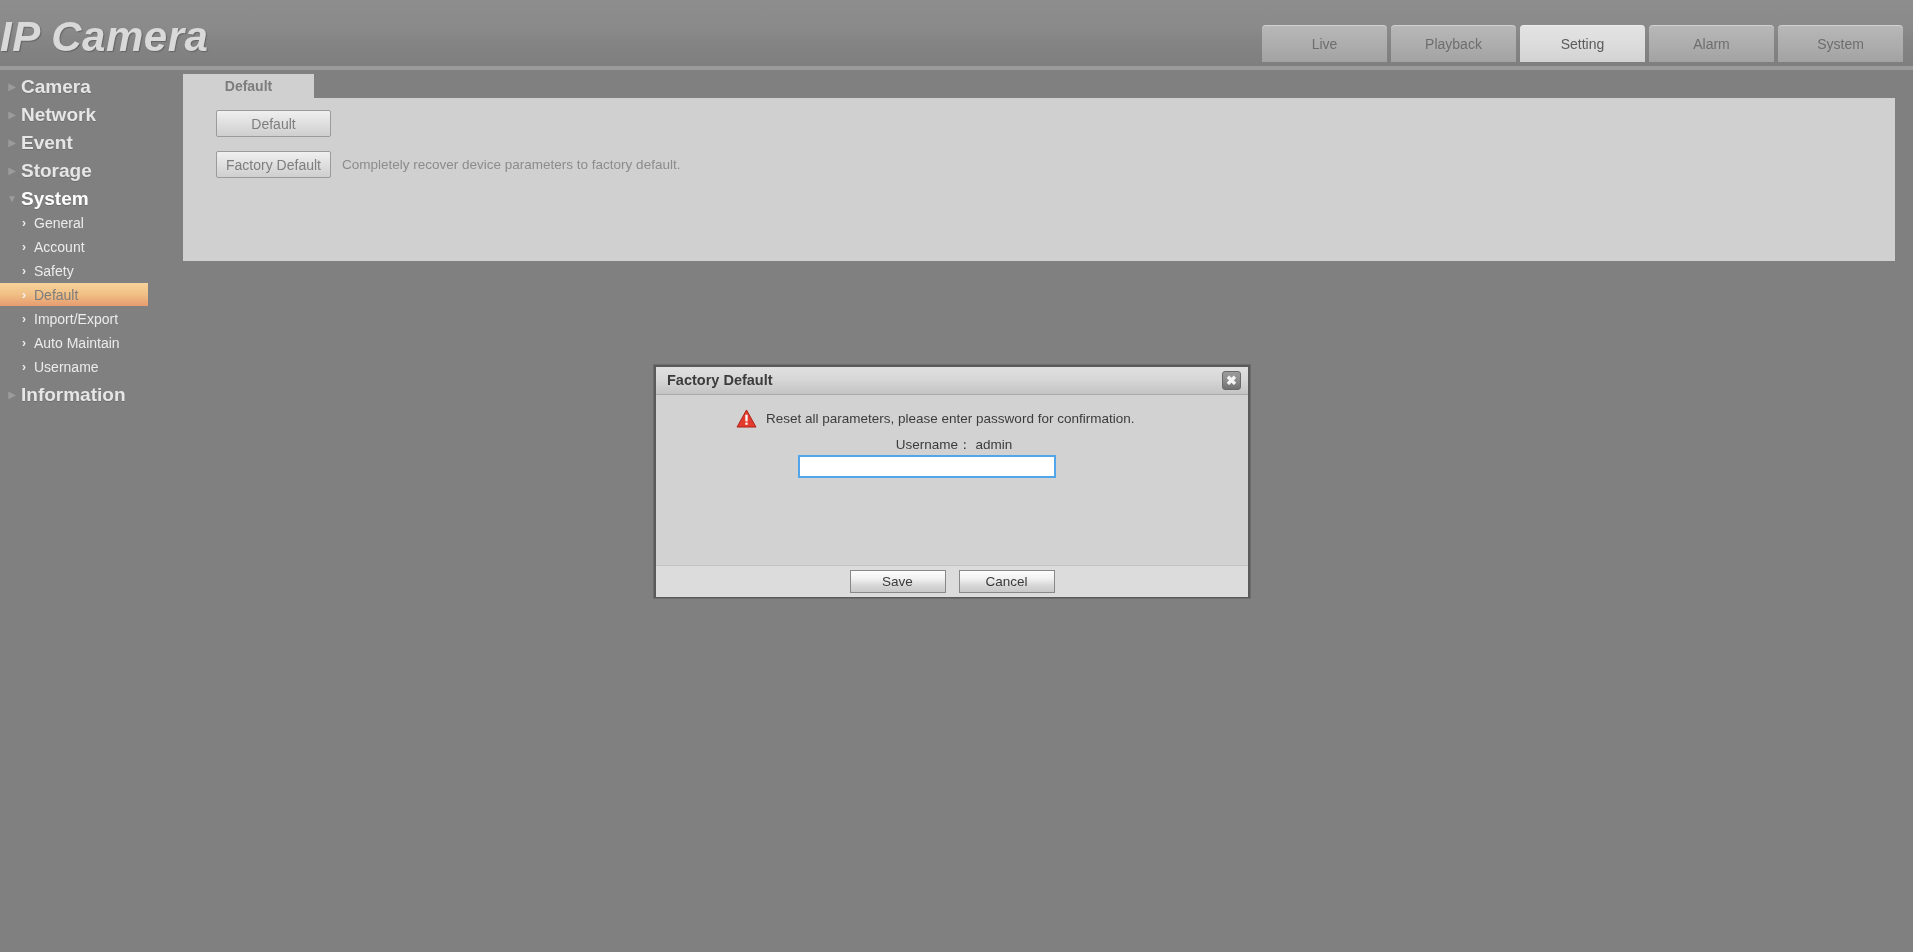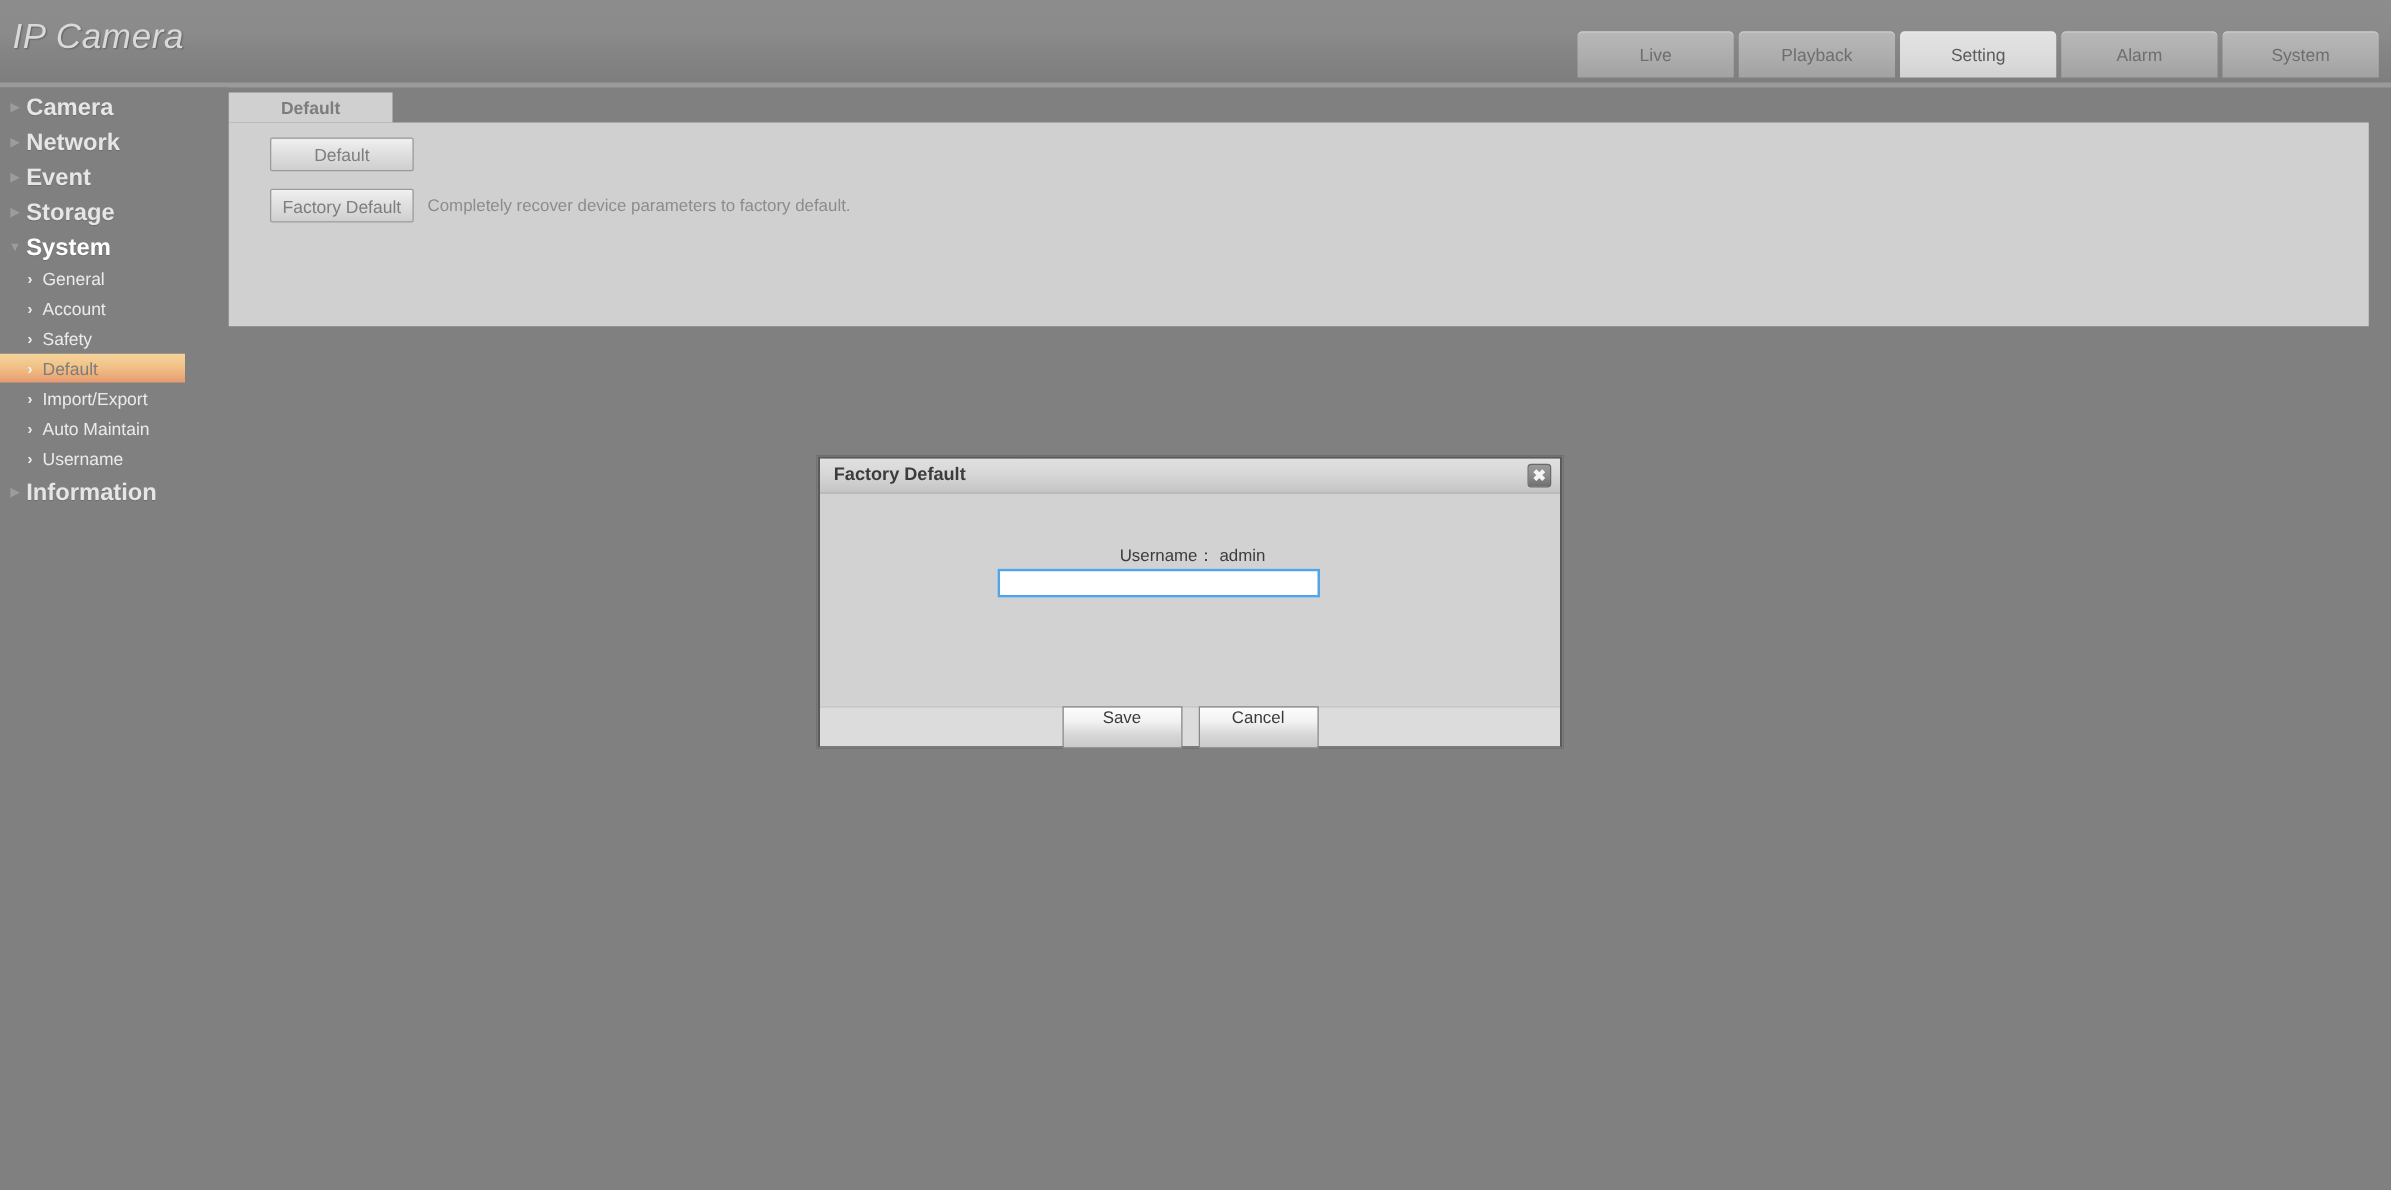--- a/index.html
+++ b/index.html
@@ -13,22 +13,22 @@
   
   #header {
     position: absolute; left: 0; top: 0; width: 1913px; height: 66px;
     background: linear-gradient(to bottom, #8d8d8d 0%, #8a8a8a 45%, #868686 55%, #7e7e7e 100%);
   }
   #header-underline {
     position: absolute; left: 0; top: 66px; width: 1913px; height: 4px;
     background: #9a9a9a;
   }
   #logo {
-    position: absolute; left: 10px; top: 13px;
-    font-size: 28px; font-weight: normal; font-style: italic;
+    position: absolute; left: 0; top: 13px;
+    font-size: 42px; font-weight: bold; font-style: italic;
     color: #d9d9d9;
     text-shadow: 1px 1px 1px rgba(80,80,80,.6);
     letter-spacing: 0.5px;
     white-space: nowrap;
   }
 
   #nav {
     position: absolute; right: 10px; top: 25px;
     display: flex; gap: 4px;
   }
@@ -189,27 +189,27 @@
   }
   #modal-footer {
     position: relative;
     height: 32px;
     background: #dcdcdc;
     border-top: 1px solid #c2c2c2;
     display: flex; align-items: center; justify-content: center;
     gap: 13px;
   }
   .dlg-btn {
-    width: 96px; height: 34px;
+    width: 96px; height: 23px;
     background: linear-gradient(to bottom, #fdfdfd 0%, #f2f2f2 35%, #d6d6d6 70%, #c9c9c9 100%);
     border: 1px solid #888888;
     font-size: 13.5px; color: #3a3a3a;
     font-family: "Liberation Sans", sans-serif;
     cursor: pointer;
-    display: flex; align-items: flex-start; justify-content: center;
+    display: flex; align-items: center; justify-content: center;
   }
 </style>
 </head>
 <body>
 
 <div id="header">
   <div id="logo">IP Camera</div>
   <div id="nav">
     <div class="nav-tab">
         <span>Live</span>
@@ -324,20 +324,28 @@
 
 <div id="modal">
 
   <div id="modal-title-bar">
     <div id="modal-title">Factory Default</div>
     <div id="modal-close">✖</div>
   </div>
 
   <div id="modal-body">
 
+    <div id="warn-line">
+      <svg id="warn-icon" viewBox="0 0 22 20">
+        <path d="M11 1 L21 19 L1 19 Z" fill="#e23b2e" stroke="#b02015" stroke-width="1"></path>
+        <rect x="9.8" y="6" width="2.4" height="7" fill="#ffffff"></rect>
+        <rect x="9.8" y="14.3" width="2.4" height="2.3" fill="#ffffff"></rect>
+      </svg>
+      <span id="warn-text">Reset all parameters, please enter password for confirmation.</span>
+    </div>
 
     <div id="username-line">
       <span>Username：</span><span class="uval">admin</span>
     </div>
 
     <div id="pwd-wrap">
       <input id="pwd-input" type="password" autofocus="" placeholder="" style="">
     </div>
 
   </div>

